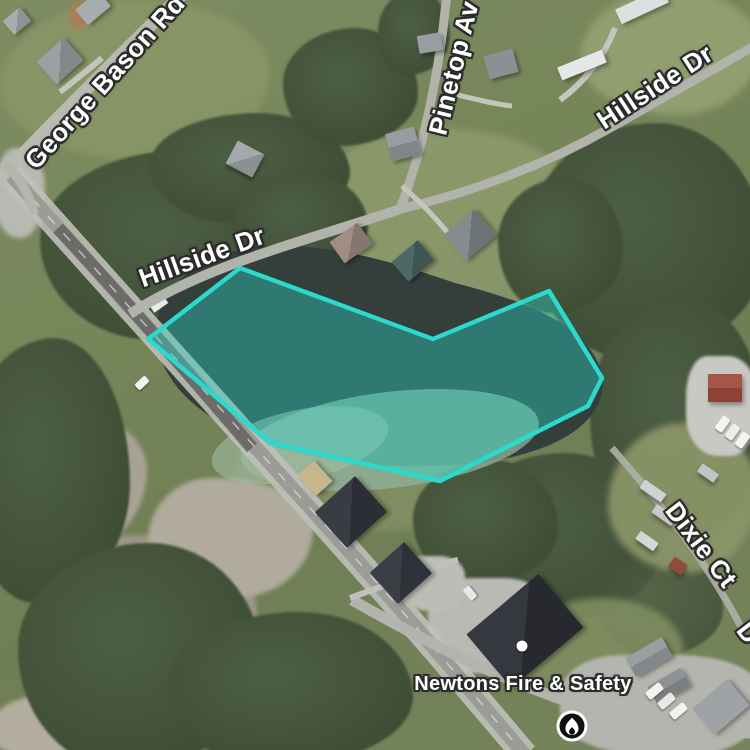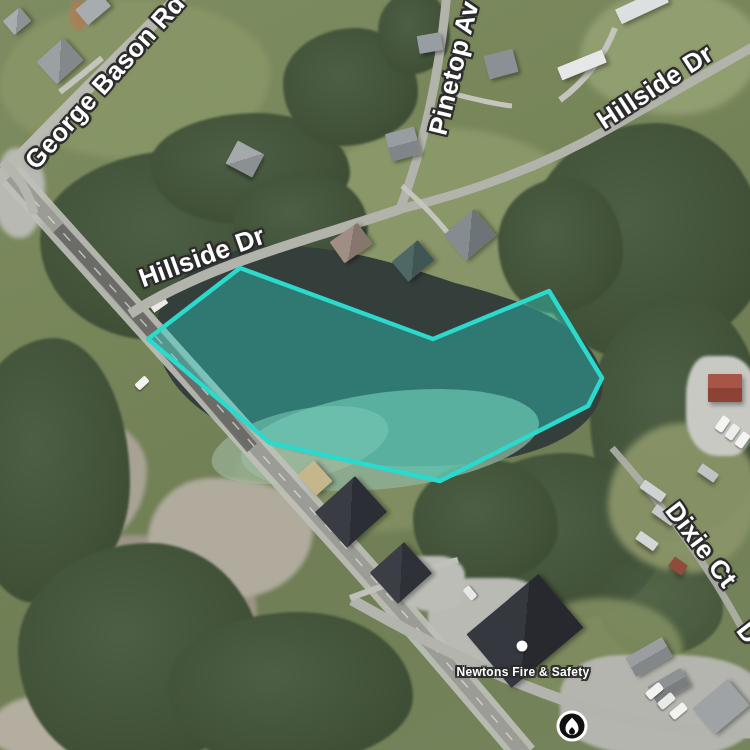--- a/index.html
+++ b/index.html
@@ -18,21 +18,21 @@
   .v{border-radius:2px;transform:rotate(var(--rot,0deg));box-shadow:1px 1px 2px rgba(0,0,0,.4);}
   svg.layer{left:0;top:0;}
   .road-label{
     color:#fff;font-weight:bold;white-space:nowrap;letter-spacing:.3px;
     transform:translate(-50%,-50%) rotate(var(--rot,0deg));
     text-shadow:-2px -2px 0 rgba(43,43,43,.95),2px -2px 0 rgba(43,43,43,.95),
       -2px 2px 0 rgba(43,43,43,.95),2px 2px 0 rgba(43,43,43,.95),
       -2px 0 0 rgba(43,43,43,.95),2px 0 0 rgba(43,43,43,.95),
       0 -2px 0 rgba(43,43,43,.95),0 2px 0 rgba(43,43,43,.95),0 0 5px rgba(0,0,0,.45);
   }
-  .poi-label{font-size:12px;}
+  .poi-label{font-size:20px;margin-top:11px;}
   .anchor-dot{
     width:11px;height:11px;border-radius:50%;background:#fff;
     transform:translate(-50%,-50%);box-shadow:0 1px 2px rgba(0,0,0,.5);
   }
   .poi{transform:translate(-50%,-50%);width:32px;height:32px;cursor:pointer;}
 </style>
 </head>
 <body>
 
 <div id="map">

